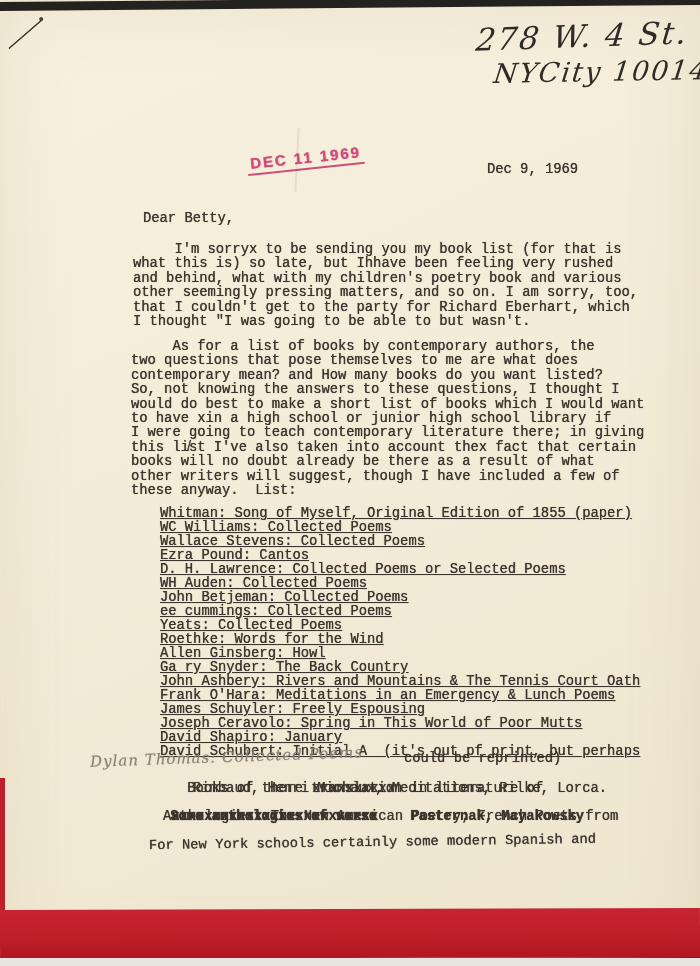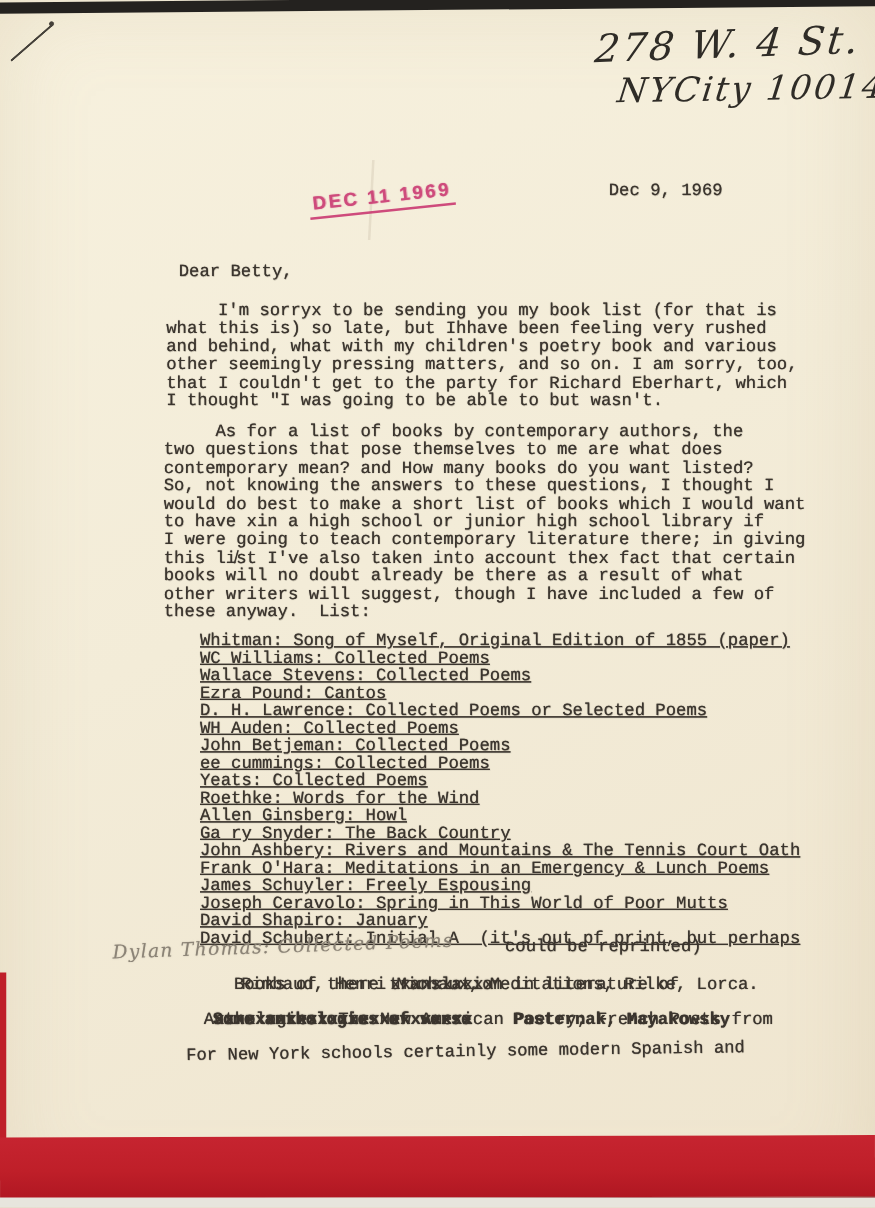--- a/index.html
+++ b/index.html
@@ -69,21 +69,21 @@
 
   <div class="top-edge"></div>
   <div class="crease"></div>
   <div class="pen-slash"></div>
 
   <div class="handwriting addr1">278 W. 4 St.</div>
   <div class="handwriting addr2">NYCity 10014</div>
 
   <div class="stamp">DEC 11 1969</div>
 
-  <div class="typed" style="left:487px;top:147px;">Dec 9, 1969</div>
+  <div class="typed" style="left:487px;top:163px;">Dec 9, 1969</div>
 
   <div class="typed" style="left:133px;top:212px;margin-left:10px;">Dear Betty,</div>
 
   <div class="typed" style="left:133px;top:243px;">     I'm sorryx to be sending you my book list (for that is
 what this is) so late, but Ihhave been feeling very rushed
 and behind, what with my children's poetry book and various
 other seemingly pressing matters, and so on. I am sorry, too,
 that I couldn't get to the party for Richard Eberhart, which
 I thought "I was going to be able to but wasn't.</div>
 

